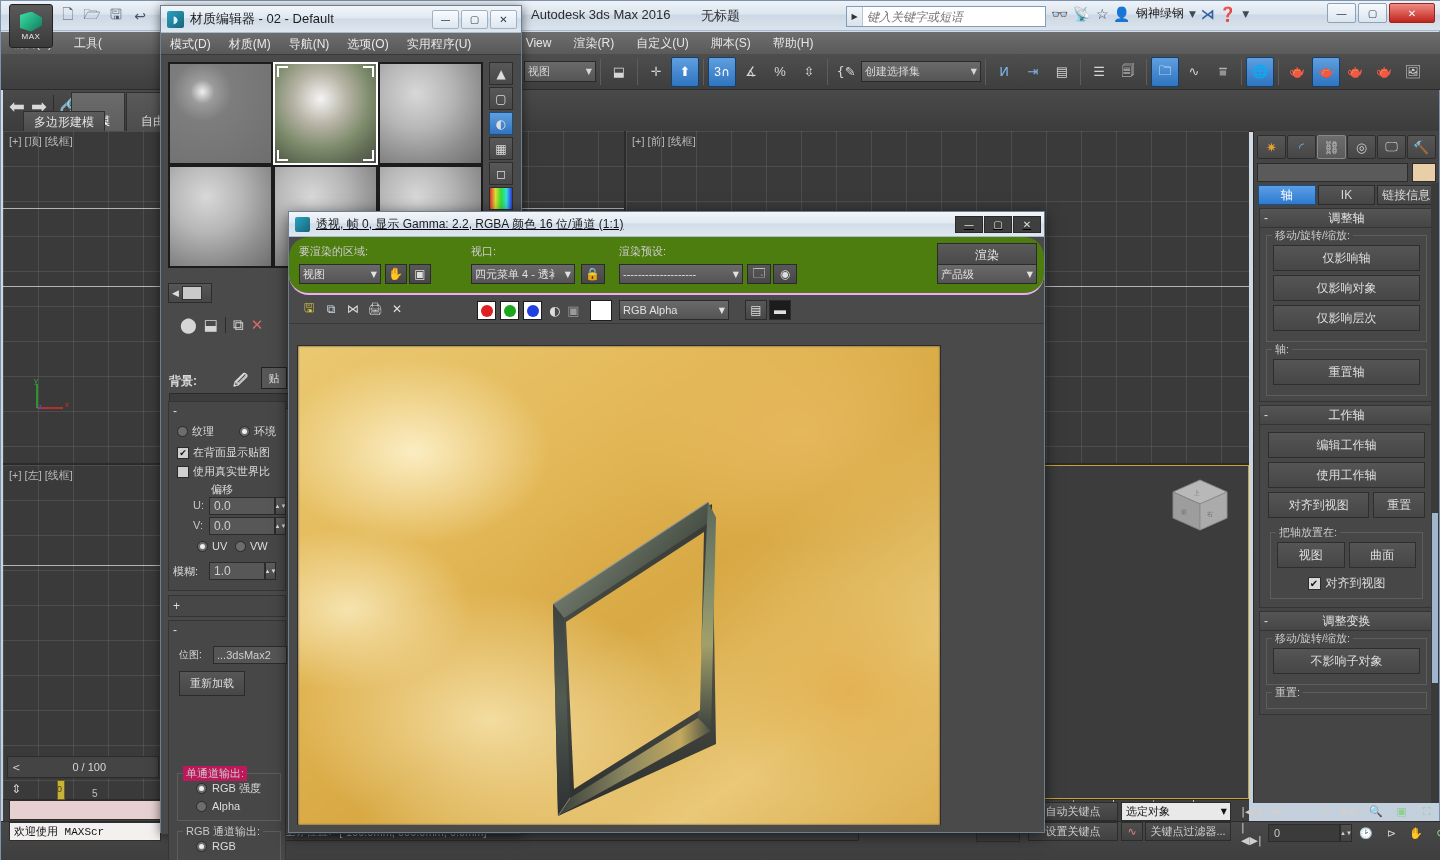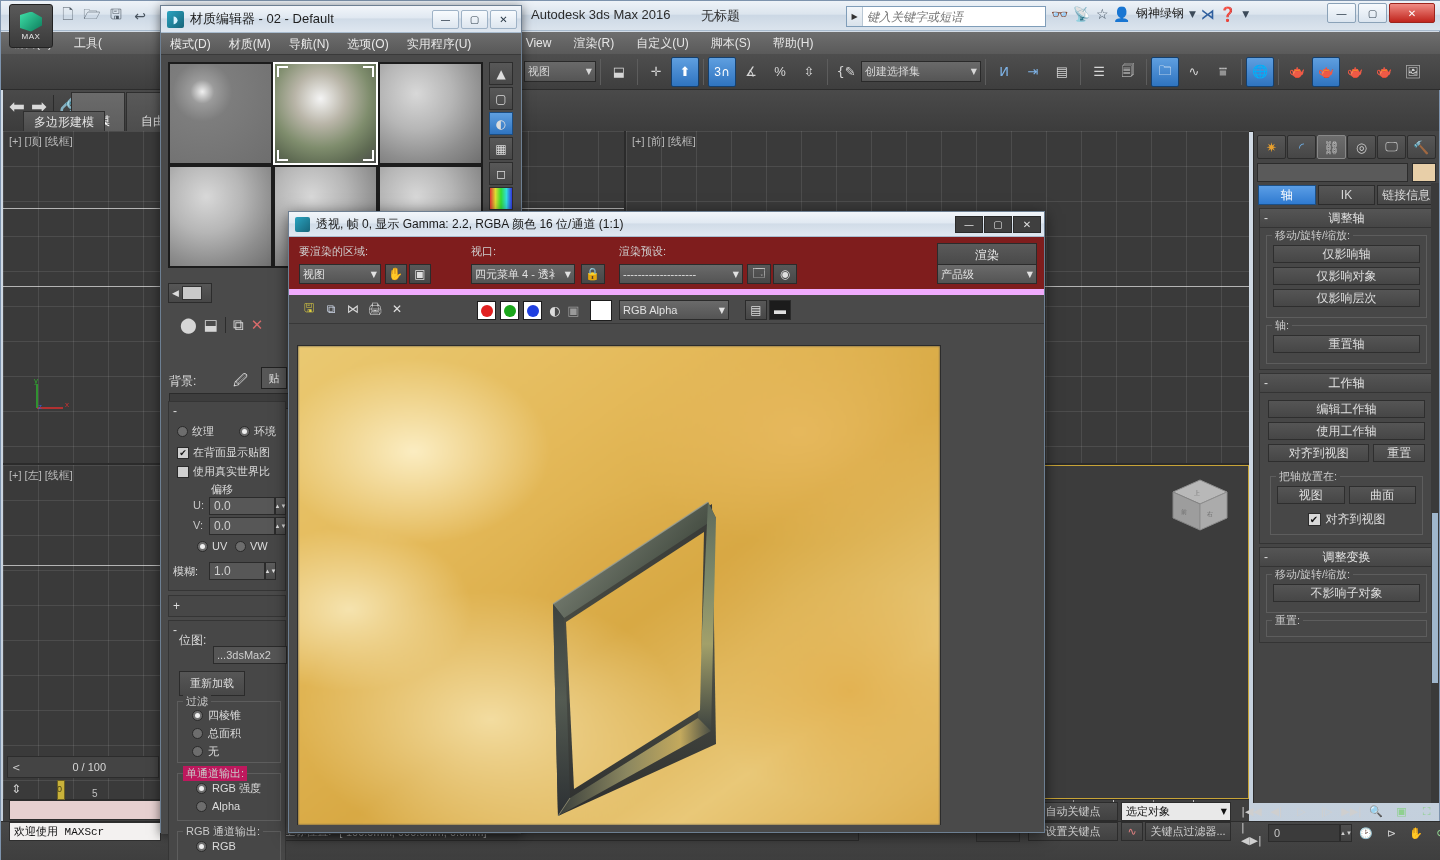--- a/index.html
+++ b/index.html
@@ -162,21 +162,21 @@
   .rollout-hdr .tt { width: 100%; text-align: center; font-size: 12px; color: #e3e3e3; }
   .group {
     margin: 7px 6px 5px 6px; border: 1px solid #5d5d5d; padding: 9px 6px 6px 6px;
     position: relative;
   }
   .group > .glabel {
     position: absolute; top: -8px; left: 5px; background: #474747;
     padding: 0 3px; font-size: 11px; color: #c9c9c9; white-space: nowrap;
   }
   .pbtn {
-    width: 100%; height: 18px; margin-bottom: 4px;
+    width: 100%; height: 26px; margin-bottom: 4px;
     background: linear-gradient(to bottom,#555,#464646); border: 1px solid #2e2e2e;
     color: #dedede; font-size: 12px; cursor: pointer;
     display: flex; align-items: center; justify-content: center;
     font-family: "Liberation Sans", sans-serif;
   }
   .prow { display: flex; gap: 4px; }
   .chkrow { display: flex; align-items: center; gap: 5px; justify-content: center; margin-top: 3px; }
   .chk { width: 13px; height: 13px; background: #d8d8d8; border: 1px solid #2c2c2c;
          display: flex; align-items: center; justify-content: center; font-size: 10px; color: #111;}
   .cmd-scroll {
@@ -272,52 +272,53 @@
   .slot .corner { position: absolute; width: 11px; height: 11px; border-color: #fff; border-style: solid; border-width:0;}
   .slot-toolcol {
     position: absolute; right: 7px; top: 7px; width: 26px; height: 206px;
     display: flex; flex-direction: column; gap: 2px; align-items: center;
   }
   .slot-toolcol .sb { width: 24px; height: 23px; background: linear-gradient(to bottom,#585858,#484848);
      border: 1px solid #2d2d2d; display: flex; align-items: center; justify-content: center; font-size: 12px; color:#ddd; cursor:pointer;}
   .slot-toolcol .sb.on { background: linear-gradient(to bottom,#5f9fe0,#2f74c0); border-color:#1b4d82;}
   .me-rowtools { position: absolute; left: 7px; top: 258px; width: 315px; height: 24px; display: flex; align-items: center; gap: 7px;}
   .me-rowtools .ic { font-size: 15px; color: #d6d6d6; cursor: pointer; }
-  .me-label { position: absolute; font-size: 12px; color: #d9d9d9; }
+  .me-label { position: absolute; font-size: 12px; color: #d9d9d9; font-weight: bold; }
   .me-panel { position: absolute; left: 7px; background: #474747; border: 1px solid #353535; }
   .radio { width: 11px; height: 11px; border-radius: 50%; border: 1px solid #2a2a2a;
     background: #6d6d6d; display:inline-flex; align-items:center; justify-content:center; vertical-align: middle;}
   .radio.on::after { content:''; width: 5px; height: 5px; border-radius: 50%; background: #efefef; }
   .me-chk { width: 12px; height: 12px; background: #cfcfcf; border: 1px solid #2a2a2a;
     display:inline-flex; align-items:center; justify-content:center; font-size: 9px; color: #111; vertical-align: middle;}
   .me-field { height: 18px; background: #575757; border: 1px solid #2b2b2b; color: #cfcfcf;
     font-size: 12px; display:flex; align-items:center; padding-left:4px; }
   .spin { width: 11px; height: 18px; background: linear-gradient(to bottom,#5d5d5d,#4b4b4b);
     border: 1px solid #2b2b2b; display:flex; flex-direction:column; align-items:center; justify-content:center;
     font-size: 6px; color:#ddd; line-height: 6px;}
   .me-scroll { position: absolute; right: 4px; top: 290px; width: 9px; height: 480px; background: #3a3a3a; }
   .me-scroll .th { position: absolute; left: 1px; top: 60px; width: 7px; height: 120px; background: #b8c9da; }
 
   
   .rf-win {
     position: absolute; left: 288px; top: 211px; width: 757px; height: 622px;
     background: #4a4a4a; border: 1px solid #6d7f92;
     box-shadow: 0 3px 14px rgba(0,0,0,.6);
+    text-decoration: underline;
   }
   .rf-title {
     height: 25px; background: linear-gradient(to bottom,#f2f6fa 0%,#e1e9f2 45%,#d1dce8 50%,#e0e8f1 100%);
     border-bottom: 1px solid #a9bccf; display: flex; align-items: center; padding-left: 6px;
   }
   .rf-title .ti { width: 15px; height: 15px; background: linear-gradient(135deg,#2aa3c0,#17657a);
     border-radius: 2px; margin-right: 6px; }
   .rf-title .tx { font-size: 12px; color: #1a1a1a; }
   .rf-title .btns { margin-left: auto; display: flex; gap: 1px; padding-right: 3px; }
   .rf-title .b { width: 28px; height: 17px; background: #3f3f3f; color: #e0e0e0;
     border: 1px solid #2a2a2a; font-size: 10px; display:flex;align-items:center;justify-content:center;cursor:pointer;}
-  .rf-toolbar1 { position: relative; height: 58px; background: #7f1d1d; border-bottom: 6px solid #f0abfc; }
+  .rf-toolbar1 { position: relative; height: 58px; background: #4d7c0f; border-bottom: 2px solid #f0abfc; border-radius: 20px; }
   .rf-toolbar2 { position: relative; height: 29px; background: #4a4a4a; border-bottom: 1px solid #383838; }
   .rf-lbl { position: absolute; font-size: 11px; color: #cfcfcf; }
   .rf-combo {
     position: absolute; height: 20px; background: linear-gradient(to bottom,#6a6a6a,#545454);
     border: 1px solid #2b2b2b; color: #e2e2e2; font-size: 11px;
     display: flex; align-items: center; padding: 0 3px; cursor: pointer;
   }
   .rf-combo .v { flex: 1; overflow: hidden; white-space: nowrap; }
   .rf-combo .a { font-size: 8px; }
   .rf-b {
@@ -822,41 +823,26 @@
         <div class="me-field" style="position:absolute;left:40px;top:160px;width:56px">1.0</div>
         <div class="spin" style="position:absolute;left:96px;top:160px">▲▼</div>
       </div>
 
       <div class="me-panel" style="top:540px;width:118px;height:22px">
         <div style="position:absolute;left:4px;top:3px;font-size:12px;color:#ddd">+</div>
       </div>
 
       <div class="me-panel" style="top:565px;width:118px;height:250px">
         <div style="position:absolute;left:4px;top:2px;font-size:12px;color:#ddd">-</div>
-        <div style="position:absolute;left:10px;top:11px;font-size:12px;color:#dcdcdc">位图:</div>
+        <div style="position:absolute;left:10px;top:27px;font-size:10px;color:#dcdcdc">位图:</div>
         <div style="position:absolute;left:44px;top:25px;width:74px;height:18px;background:#555;border:1px solid #2b2b2b;
                     font-size:11px;color:#cfcfcf;display:flex;align-items:center;padding-left:3px;overflow:hidden;white-space:nowrap">...3dsMax2</div>
         <div style="position:absolute;left:10px;top:50px;width:66px;height:25px;background:linear-gradient(to bottom,#565656,#474747);
                     border:1px solid #2b2b2b;font-size:11px;color:#dedede;display:flex;align-items:center;justify-content:center">重新加载</div>
 
-        <div style="position:absolute;left:8px;top:80px;width:104px;height:62px;border:1px solid #5d5d5d">
-          <div style="position:absolute;left:5px;top:-8px;background:#474747;padding:0 3px;font-size:11px;color:#c9c9c9">过滤</div>
-          <div style="position:absolute;left:14px;top:6px;display:flex;align-items:center;gap:5px">
-            <span class="radio on"></span>
-            <span style="font-size:11px;color:#dcdcdc">四棱锥</span>
-          </div>
-          <div style="position:absolute;left:14px;top:24px;display:flex;align-items:center;gap:5px">
-            <span class="radio"></span>
-            <span style="font-size:11px;color:#dcdcdc">总面积</span>
-          </div>
-          <div style="position:absolute;left:14px;top:42px;display:flex;align-items:center;gap:5px">
-            <span class="radio"></span>
-            <span style="font-size:11px;color:#dcdcdc">无</span>
-          </div>
-        </div>
 
         <div style="position:absolute;left:8px;top:152px;width:104px;height:48px;border:1px solid #5d5d5d">
           <div style="position:absolute;left:5px;top:-8px;background:#be185d;padding:0 3px;font-size:11px;color:#c9c9c9">单通道输出:</div>
           <div style="position:absolute;left:18px;top:7px;display:flex;align-items:center;gap:5px">
             <span class="radio on"></span>
             <span style="font-size:11px;color:#dcdcdc">RGB 强度</span>
           </div>
           <div style="position:absolute;left:18px;top:26px;display:flex;align-items:center;gap:5px">
             <span class="radio"></span>
             <span style="font-size:11px;color:#dcdcdc">Alpha</span>

